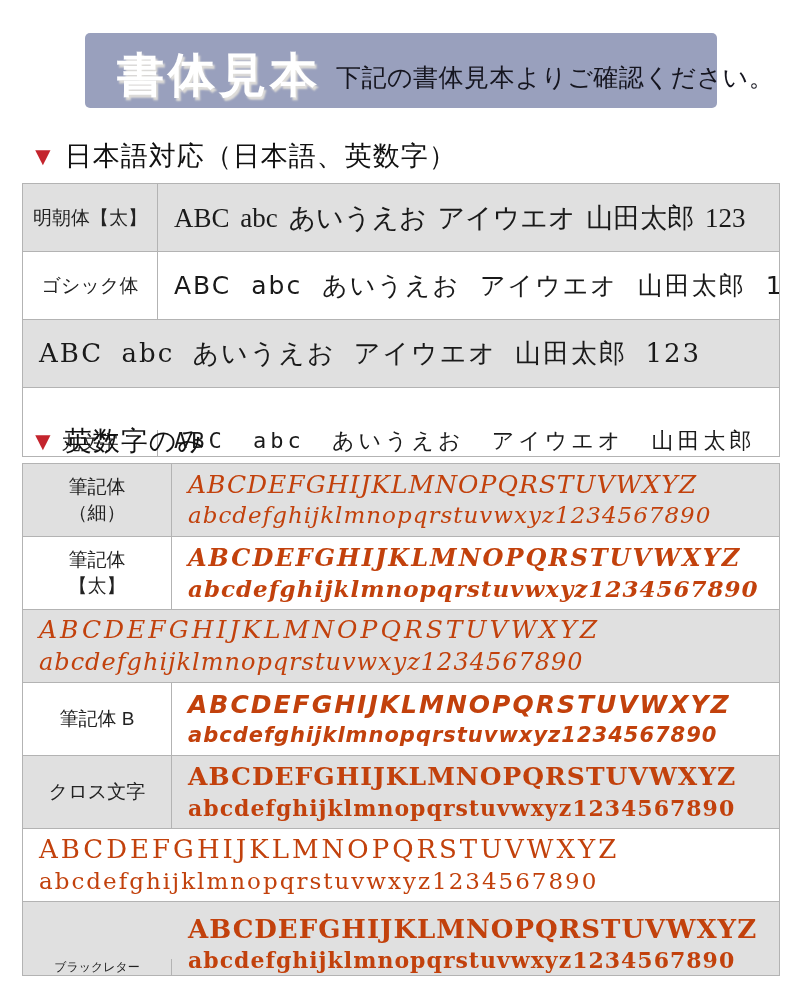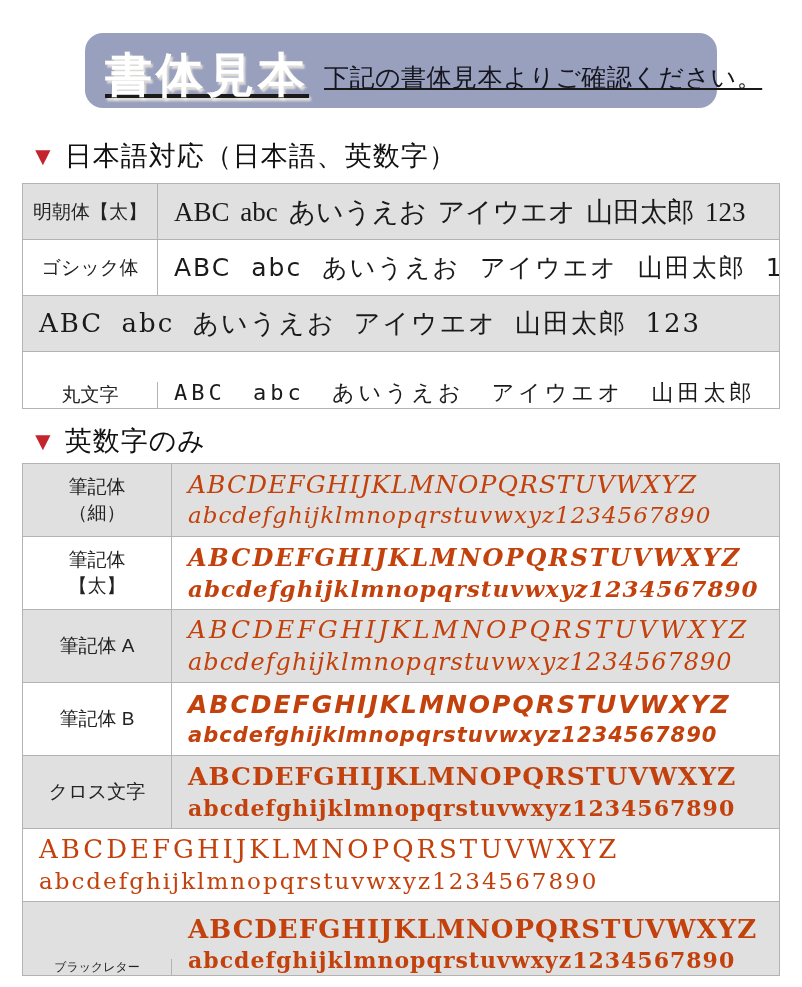--- a/index.html
+++ b/index.html
@@ -19,24 +19,23 @@
     color:var(--text);
     width:802px;height:987px;
     overflow:hidden;
     position:relative;
   }
   
   .banner{
     position:absolute;left:85px;top:33px;
     width:632px;height:75px;
     background:var(--header-bg);
-    border-radius:18px;
+    border-radius:5px;
     display:flex;align-items:flex-end;
-    padding:0 18px 10px 20px;
-    text-decoration:underline;
+    padding:0 18px 10px 32px;
   }
   .banner-title{
     font-size:47px;font-weight:bold;
     color:var(--header-title);
     letter-spacing:4px;line-height:1;
     text-shadow:2px 3px 2px rgba(236,233,222,0.85);
     white-space:nowrap;
   }
   .banner-subtitle{
     font-size:25px;color:var(--header-subtitle);
@@ -78,21 +77,21 @@
     display:flex;align-items:center;justify-content:center;
     border-right:1px solid var(--border);
     font-size:19px;color:#222;
     text-align:center;
     white-space:pre-line;
     line-height:1.35;
     flex:0 0 auto;
   }
   #table-1 .label-cell{width:135px;}
   #table-2 .label-cell{width:149px;}
-  #table-1 .row{height:56px;}
+  #table-1 .row{height:68px;}
   #table-2 .row{height:73px;}
   .label-cell.small{font-size:12px;}
   .sample-cell{
     flex:1 1 auto;
     display:flex;flex-direction:column;justify-content:center;
     padding-left:16px;padding-right:6px;
     overflow:hidden;
     white-space:nowrap;
   }
   .sample-line{line-height:1.3;color:#c2410c;}
@@ -163,21 +162,20 @@
   </div>
   <div class="row white f-script-bold">
     <div class="label-cell">筆記体
 【太】</div>
     <div class="sample-cell">
       <div class="sample-line u">ABCDEFGHIJKLMNOPQRSTUVWXYZ</div>
       <div class="sample-line l">abcdefghijklmnopqrstuvwxyz1234567890</div>
     </div>
   </div>
   <div class="row gray f-script-a">
-    <div class="label-cell">筆記体 A</div>
     <div class="sample-cell">
       <div class="sample-line u">ABCDEFGHIJKLMNOPQRSTUVWXYZ</div>
       <div class="sample-line l">abcdefghijklmnopqrstuvwxyz1234567890</div>
     </div>
   </div>
   <div class="row white f-script-b">
     <div class="label-cell">筆記体 B</div>
     <div class="sample-cell">
       <div class="sample-line u">ABCDEFGHIJKLMNOPQRSTUVWXYZ</div>
       <div class="sample-line l">abcdefghijklmnopqrstuvwxyz1234567890</div>

